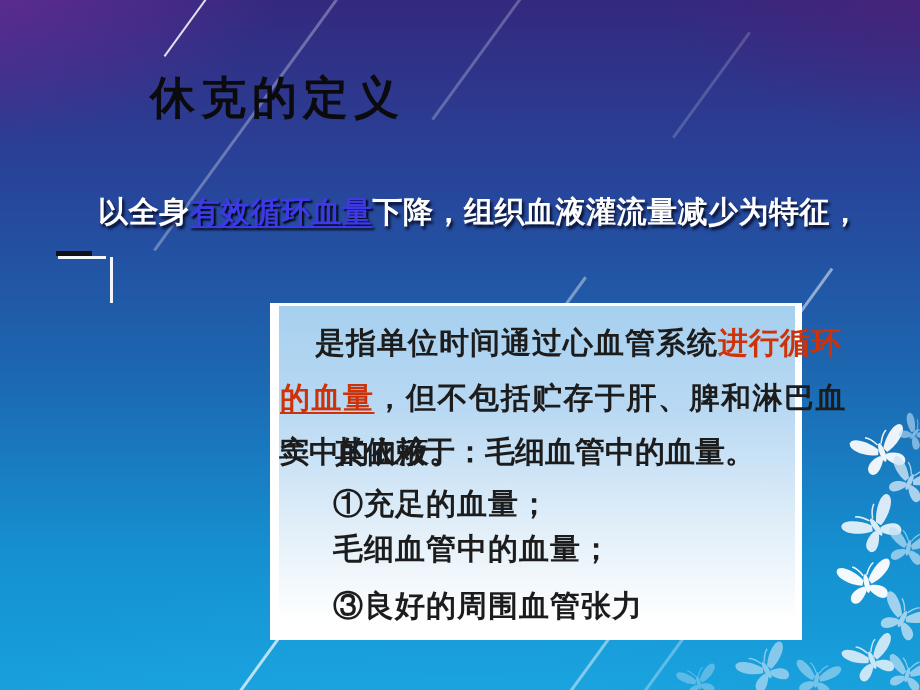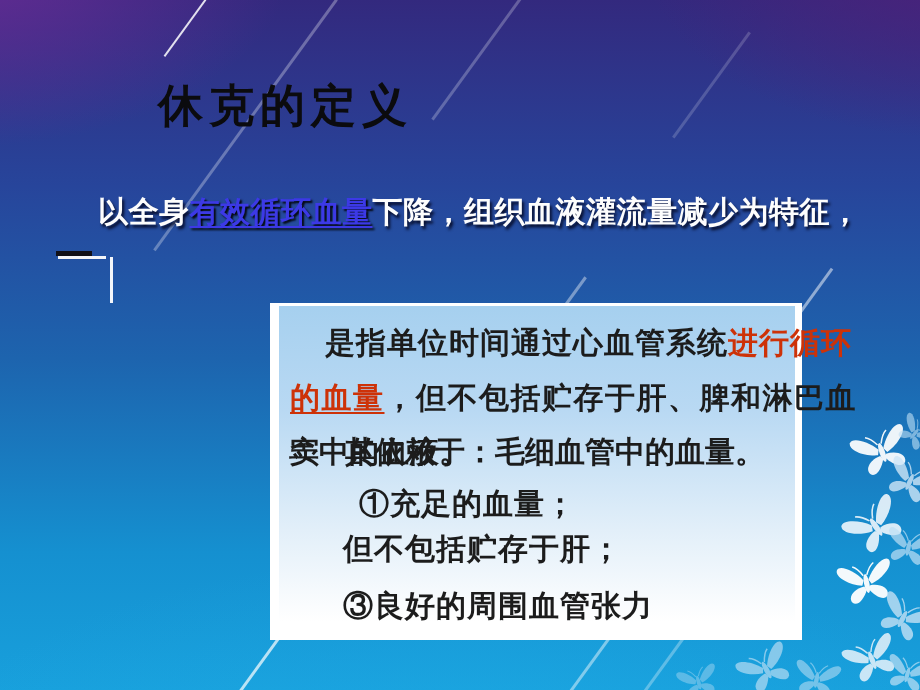--- a/index.html
+++ b/index.html
@@ -8,51 +8,50 @@
     font-family:"Liberation Serif","DejaVu Serif",serif;
     background:
       radial-gradient(ellipse 55% 42% at -4% -6%, rgba(106,44,150,.95) 0%, rgba(106,44,150,0) 65%),
       radial-gradient(ellipse 52% 40% at 104% -6%, rgba(78,33,122,.92) 0%, rgba(78,33,122,0) 65%),
       radial-gradient(ellipse 85% 45% at 50% 112%, rgba(32,172,230,.5) 0%, rgba(32,172,230,0) 70%),
       linear-gradient(180deg,#33297e 0%,#27459b 27%,#1d64ae 52%,#1590d0 80%,#18a0dc 100%);
   }
   .diag{position:absolute;background:#fff;width:3px;transform:rotate(36deg);z-index:1;}
   .mark{position:absolute;z-index:2;}
   .title{
-    position:absolute;left:146px;top:64px;z-index:4;margin:12px;
+    position:absolute;left:146px;top:64px;z-index:4;margin:4px;
     font-family:"Liberation Sans","DejaVu Sans",sans-serif;
     font-size:45px;font-weight:800;letter-spacing:6px;color:#0b0b0e;white-space:nowrap;
   }
   .pline{
     position:absolute;z-index:4;white-space:nowrap;
     font-size:30px;font-weight:700;color:#fdfdfd;
     text-shadow:2px 3px 3px rgba(0,0,20,.85);
   }
   .pl1{left:166px;top:146px;letter-spacing:-1px;}
   .pl2{left:98px;top:192px;letter-spacing:.5px;}
   .pl3{left:93px;top:238px;letter-spacing:1.5px;}
   .hl-orange{color:#ef9e6d;}
   .hl-blue{color:#3c39e6;text-decoration:underline;text-decoration-thickness:2px;text-underline-offset:4px;text-shadow:2px 2px 2px rgba(0,0,0,.9);}
   .info-box{
     position:absolute;left:270px;top:303px;width:532px;height:337px;box-sizing:border-box;z-index:3;
     border-left:9px solid #fff;border-top:3px solid #fff;border-right:7px solid #fff;border-bottom:5px solid #fff;
     background:linear-gradient(180deg,#a6d0ef 0%,#b9d9f3 32%,#e2eff9 68%,#ffffff 96%);
-    padding-left:10px;
   }
   .box-inner{position:relative;width:100%;height:100%;}
   .bline{
     position:absolute;white-space:nowrap;
     font-size:30px;font-weight:700;color:#1c1c1c;letter-spacing:1px;
   }
   .bl1{left:36px;top:17px;}
   .bl2{left:1px;top:72px;letter-spacing:1.5px;}
   .bl3{left:0px;top:126px;letter-spacing:0px;}
   .bl3-overlay{position:absolute;left:56px;top:126px;letter-spacing:0px;}
   .bitem{letter-spacing:1px;}
-  .bi1{left:54px;top:178px;margin-left:16px;}
+  .bi1{left:54px;top:178px;}
   .bi2{left:54px;top:223px;}
   .bi3{left:54px;top:280px;}
   .hl-red{color:#cd3208;}
   .hl-red-u{color:#cd3208;text-decoration:underline;text-decoration-thickness:2px;text-underline-offset:4px;}
   .bf{position:absolute;z-index:2;}
   .defs{position:absolute;width:0;height:0;overflow:hidden;}
 </style>
 </head>
 <body>
 
@@ -76,21 +75,21 @@
 
   <div class="pline pl2"><span>以全身</span><span class="hl-blue">有效循环血量</span><span>下降，组织血液灌流量减少为特征，</span></div>
 
   <div class="info-box">
     <div class="box-inner">
       <div class="bline bl1"><span>是指单位时间通过心血管系统</span><span class="hl-red">进行循环</span></div>
       <div class="bline bl2"><span class="hl-red-u">的血量</span><span>，但不包括贮存于肝、脾和淋巴血</span></div>
       <div class="bline bl3"><span>窦中的血液。</span></div>
       <div class="bline bl3-overlay"><span>其依赖于：毛细血管中的血量。</span></div>
       <div class="bline bitem bi1">①充足的血量；</div>
-      <div class="bline bitem bi2">但不包括贮存于肝；</div>
+      <div class="bline bitem bi2">毛细血管中的血量；</div>
       <div class="bline bitem bi3">③良好的周围血管张力</div>
     </div>
   </div>
 
   <svg class="defs" aria-hidden="true">
     <symbol id="butterfly" viewBox="0 0 100 100">
       <path d="M47 42 Q40 28 32 24" stroke="currentColor" stroke-width="2.5" fill="none"></path>
       <path d="M53 42 Q60 28 68 24" stroke="currentColor" stroke-width="2.5" fill="none"></path>
       <path d="M46 50 C34 30 12 16 6 24 C0 34 20 52 42 58 Z" fill="currentColor"></path>
       <path d="M54 50 C66 30 88 16 94 24 C100 34 80 52 58 58 Z" fill="currentColor"></path>

